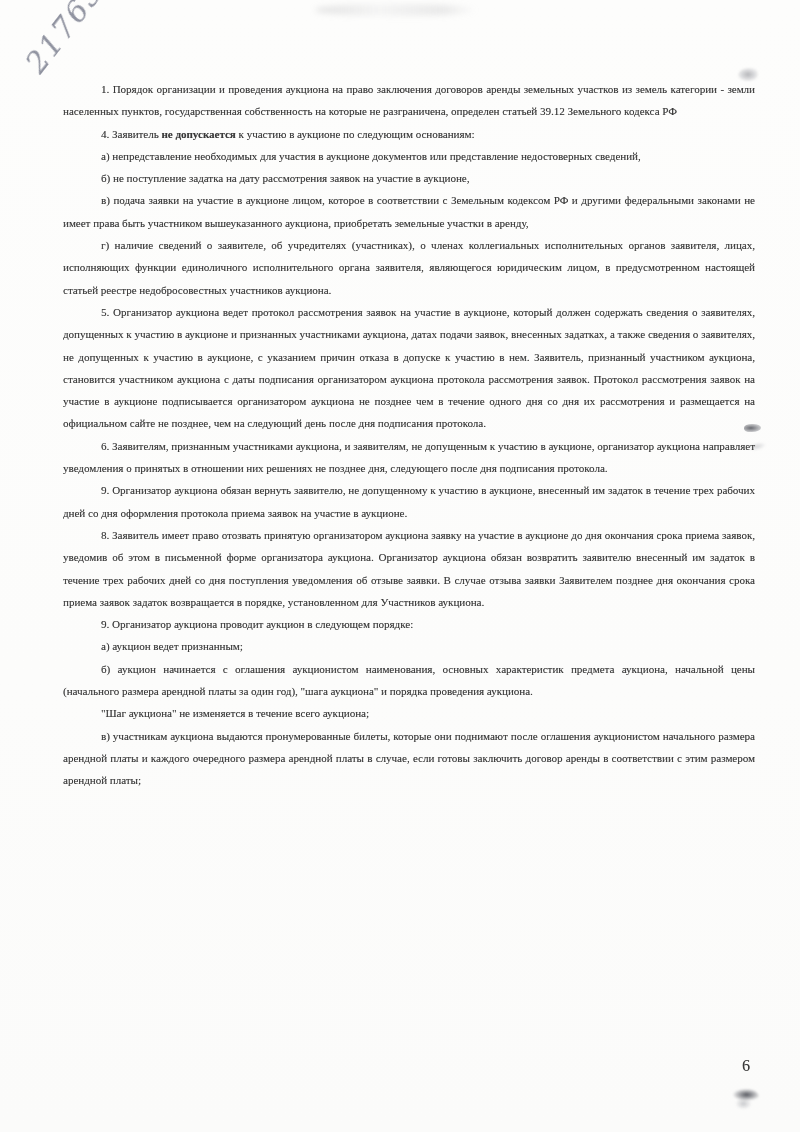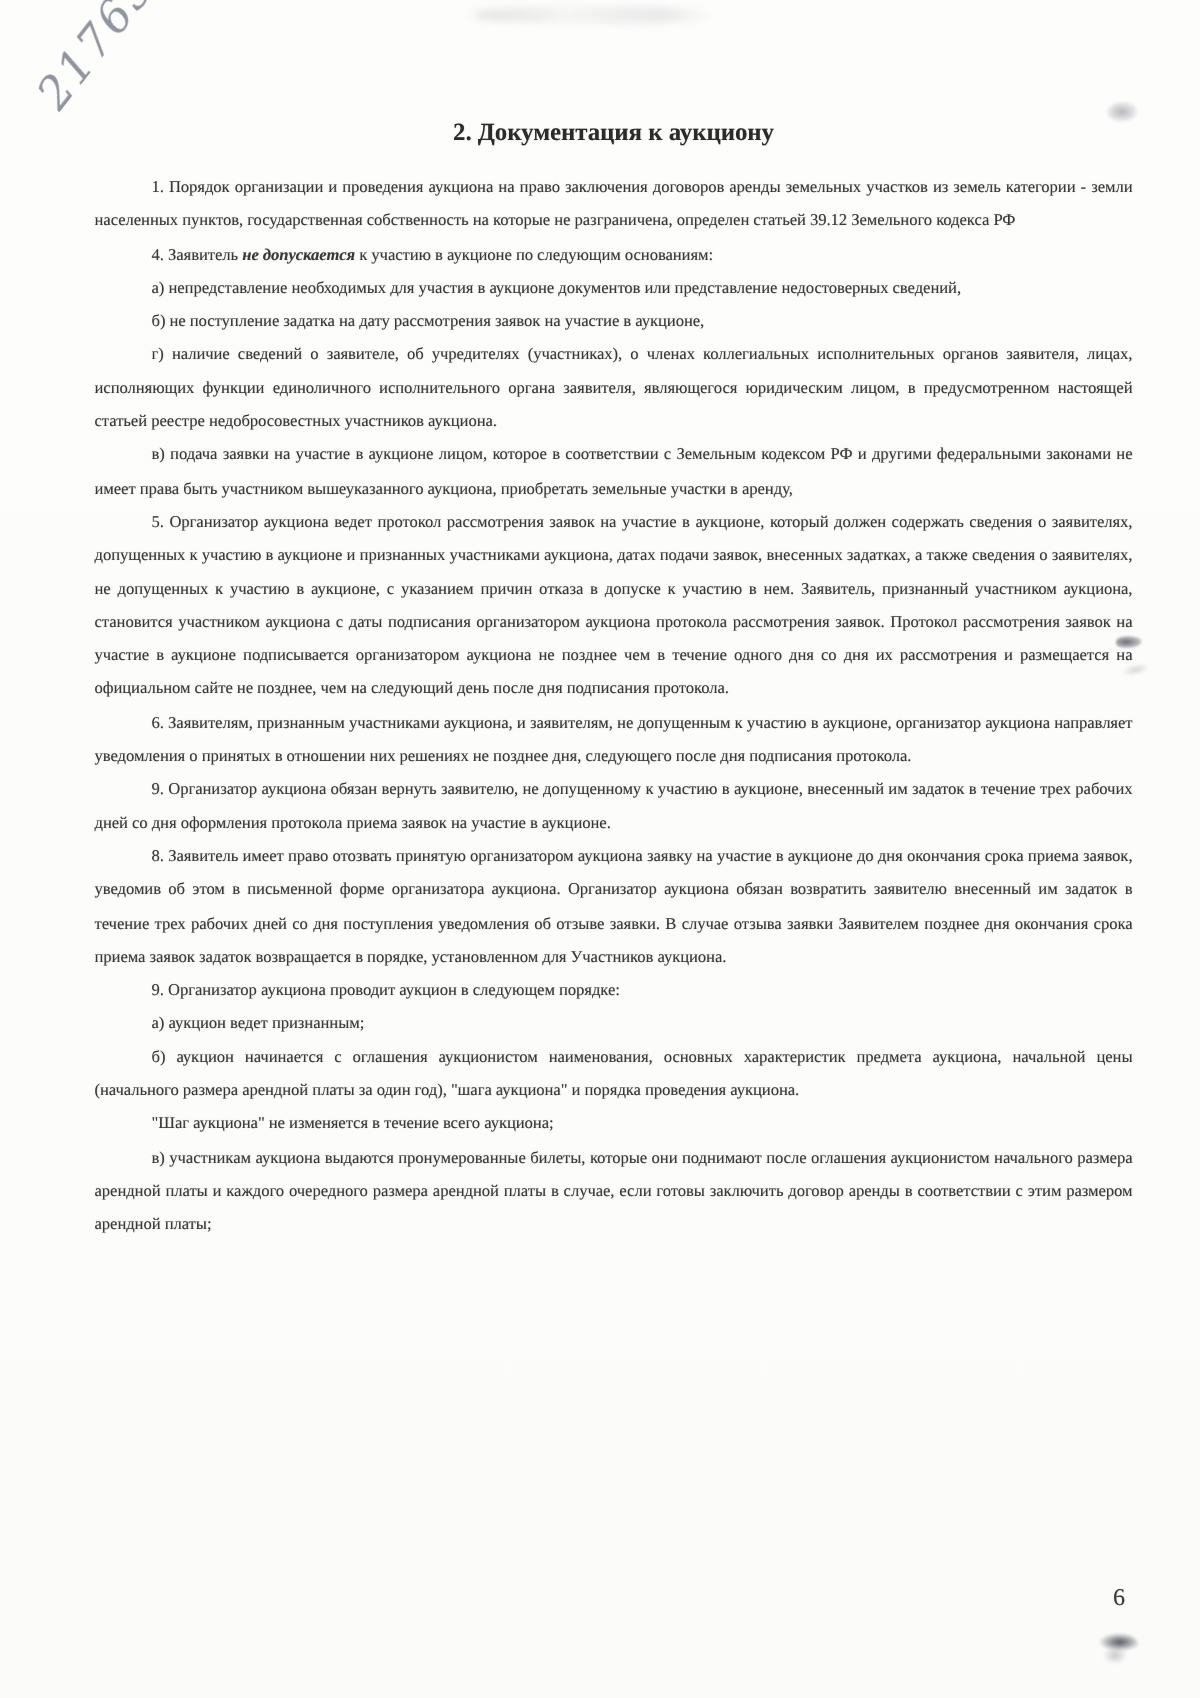--- a/index.html
+++ b/index.html
@@ -44,21 +44,21 @@
     margin: 0 0 16px 0;
   }
   .content p {
     margin: 0;
     font-size: 11px;
     line-height: 22.3px;
     text-align: justify;
     text-indent: 38px;
     color: #393939;
   }
-  .content p .b { font-weight: bold; font-style: italic; }
+  .content p .b { font-weight: bold; }
 
   .page-number {
     position: absolute;
     right: 50px; top: 1057px;
     font-size: 16px;
     color: #3a3a3a;
   }
 
   
   .smudge { position: absolute; text-shadow: none; pointer-events: none; }
@@ -103,28 +103,27 @@
 
   <div class="handwritten">21765</div>
 
   <div class="smudge smudge-top-center"></div>
   <div class="smudge smudge-top-right"></div>
   <div class="smudge smudge-right-edge"></div>
   <div class="smudge smudge-right-edge2"></div>
   <div class="smudge smudge-bottom-right"></div>
 
   <div class="content">
-    <h1 class="doc-title">2. Документация к аукциону</h1>
 
     <p>1. Порядок организации и проведения аукциона на право заключения договоров аренды земельных участков из земель категории - земли населенных пунктов, государственная собственность на которые не разграничена, определен статьей 39.12 Земельного кодекса РФ</p>
     <p><span>4. Заявитель </span><span class="b">не допускается</span><span> к участию в аукционе по следующим основаниям:</span></p>
     <p>а) непредставление необходимых для участия в аукционе документов или представление недостоверных сведений,</p>
     <p>б) не поступление задатка на дату рассмотрения заявок на участие в аукционе,</p>
+    <p>в) подача заявки на участие в аукционе лицом, которое в соответствии с Земельным кодексом РФ и другими федеральными законами не имеет права быть участником вышеуказанного аукциона, приобретать земельные участки в аренду,</p>
     <p>г) наличие сведений о заявителе, об учредителях (участниках), о членах коллегиальных исполнительных органов заявителя, лицах, исполняющих функции единоличного исполнительного органа заявителя, являющегося юридическим лицом, в предусмотренном настоящей статьей реестре недобросовестных участников аукциона.</p>
-    <p>в) подача заявки на участие в аукционе лицом, которое в соответствии с Земельным кодексом РФ и другими федеральными законами не имеет права быть участником вышеуказанного аукциона, приобретать земельные участки в аренду,</p>
     <p>5.  Организатор аукциона ведет протокол рассмотрения заявок на участие в аукционе, который должен содержать сведения о заявителях, допущенных к участию в аукционе и признанных участниками аукциона, датах подачи заявок, внесенных задатках, а также сведения о заявителях, не допущенных к участию в аукционе, с указанием причин отказа в допуске к участию в нем. Заявитель, признанный участником аукциона, становится участником аукциона с даты подписания организатором аукциона протокола рассмотрения заявок. Протокол рассмотрения заявок на участие в аукционе подписывается организатором аукциона не позднее чем в течение одного дня со дня их рассмотрения и размещается на официальном сайте не позднее, чем на следующий день после дня подписания протокола.</p>
     <p>6. Заявителям, признанным участниками аукциона, и заявителям, не допущенным к участию в аукционе, организатор аукциона направляет уведомления о принятых в отношении них решениях не позднее дня, следующего после дня подписания протокола.</p>
     <p>9. Организатор аукциона обязан вернуть заявителю, не допущенному к участию в аукционе, внесенный им задаток в течение трех рабочих дней со дня оформления протокола приема заявок на участие в аукционе.</p>
     <p>8. Заявитель имеет право отозвать принятую организатором аукциона заявку на участие в аукционе до дня окончания срока приема заявок, уведомив об этом в письменной форме организатора аукциона. Организатор аукциона обязан возвратить заявителю внесенный им задаток в течение трех рабочих дней со дня поступления уведомления об отзыве заявки. В случае отзыва заявки Заявителем позднее дня окончания срока приема заявок задаток возвращается в порядке, установленном для Участников аукциона.</p>
     <p>9. Организатор аукциона проводит аукцион в следующем порядке:</p>
     <p>а) аукцион ведет признанным;</p>
     <p>б) аукцион начинается с оглашения аукционистом наименования, основных характеристик предмета аукциона, начальной цены (начального размера арендной платы за один год), "шага аукциона" и порядка проведения аукциона.</p>
     <p>"Шаг аукциона" не изменяется в течение всего аукциона;</p>
     <p>в) участникам аукциона выдаются пронумерованные билеты, которые они поднимают после оглашения аукционистом начального размера арендной платы и каждого очередного размера арендной платы в случае, если готовы заключить договор аренды в соответствии с этим размером арендной платы;</p>
 

